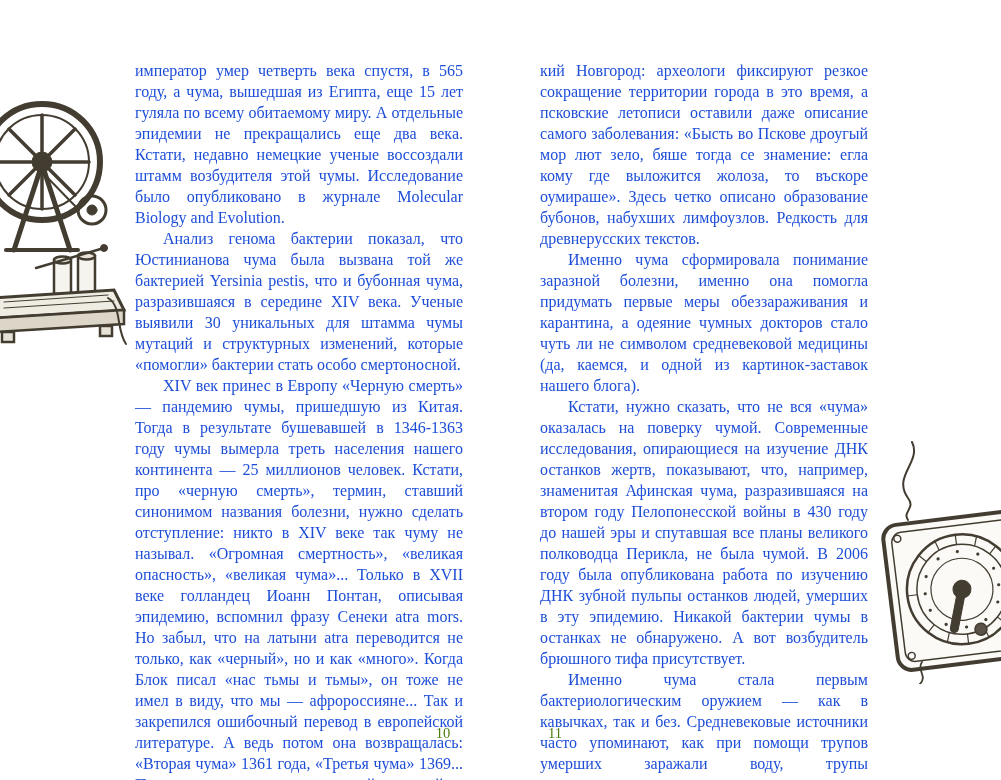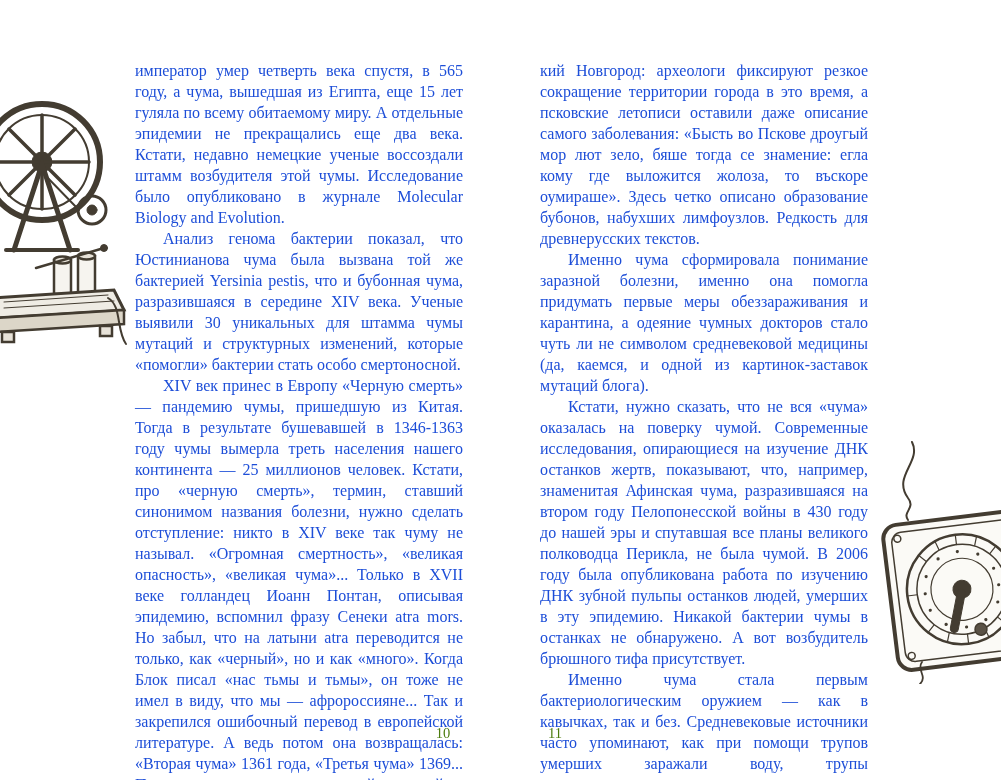--- a/index.html
+++ b/index.html
@@ -159,21 +159,21 @@
 
       <p class="indent">Анализ генома бактерии показал, что Юстинианова чума была вызвана той же бактерией Yersinia pestis, что и бубонная чума, разразившаяся в середине XIV века. Ученые выявили 30 уникальных для штамма чумы мутаций и структурных изменений, которые «помогли» бактерии стать особо смертоносной.</p>
 
       <p class="indent">XIV век принес в Европу «Черную смерть» — пандемию чумы, пришедшую из Китая. Тогда в результате бушевавшей в 1346-1363 году чумы вымерла треть населения нашего континента — 25 миллионов человек. Кстати, про «черную смерть», термин, ставший синонимом названия болезни, нужно сделать отступление: никто в XIV веке так чуму не называл. «Огромная смертность», «великая опасность», «великая чума»... Только в XVII веке голландец Иоанн Понтан, описывая эпидемию, вспомнил фразу Сенеки atra mors. Но забыл, что на латыни atra переводится не только, как «черный», но и как «много». Когда Блок писал «нас тьмы и тьмы», он тоже не имел в виду, что мы — афророссияне... Так и закрепился ошибочный перевод в европейской литературе. А ведь потом она возвращалась: «Вторая чума» 1361 года, «Третья чума» 1369... Пандемия коснулась даже такой крупной и богатой республики как Господин Вели-</p>
     </div>
 
   <div class="text-column right">
 
       <p>кий Новгород: археологи фиксируют резкое сокращение территории города в это время, а псковские летописи оставили даже описание самого заболевания: «Бысть во Пскове дроугый мор лют зело, бяше тогда се знамение: егла кому где выложится жолоза, то въскоре оумираше». Здесь четко описано образование бубонов, набухших лимфоузлов. Редкость для древнерусских текстов.</p>
 
-      <p class="indent">Именно чума сформировала понимание заразной болезни, именно она помогла придумать первые меры обеззараживания и карантина, а одеяние чумных докторов стало чуть ли не символом средневековой медицины (да, каемся, и одной из картинок-заставок мутаций блога).</p>
+      <p class="indent">Именно чума сформировала понимание заразной болезни, именно она помогла придумать первые меры обеззараживания и карантина, а одеяние чумных докторов стало чуть ли не символом средневековой медицины (да, каемся, и одной из картинок-заставок нашего блога).</p>
 
       <p class="indent">Кстати, нужно сказать, что не вся «чума» оказалась на поверку чумой. Современные исследования, опирающиеся на изучение ДНК останков жертв, показывают, что, например, знаменитая Афинская чума, разразившаяся на втором году Пелопонесской войны в 430 году до нашей эры и спутавшая все планы великого полководца Перикла, не была чумой. В 2006 году была опубликована работа по изучению ДНК зубной пульпы останков людей, умерших в эту эпидемию. Никакой бактерии чумы в останках не обнаружено. А вот возбудитель брюшного тифа присутствует.</p>
 
       <p class="indent">Именно чума стала первым бактериологическим оружием — как в кавычках, так и без. Средневековые источники часто упоминают, как при помощи трупов умерших заражали воду, трупы катапультировали через стены осажденных городов (так было, например, при осаде Каффы), а во время Второй</p>
     </div>
 
   <div class="page-number left">10</div>
   <div class="page-number right">11</div>
 
 </div>

